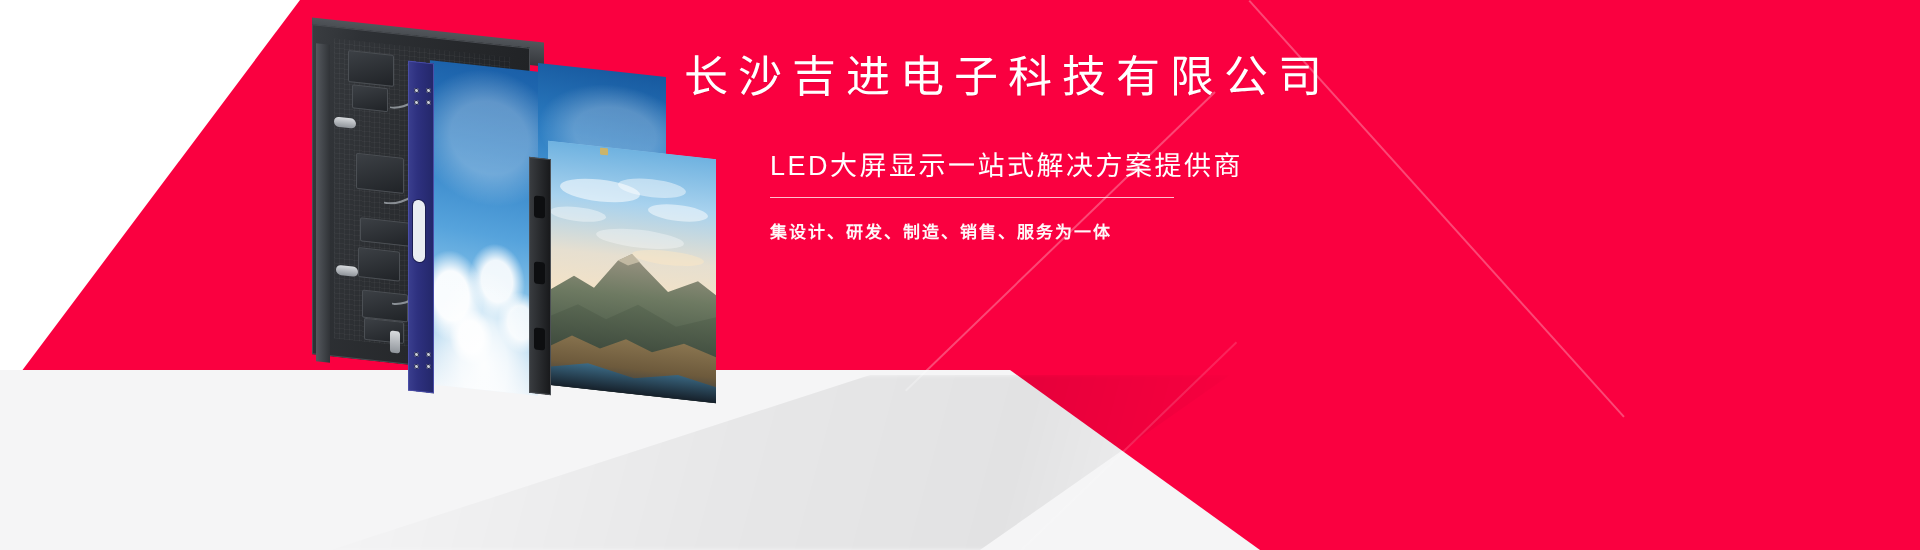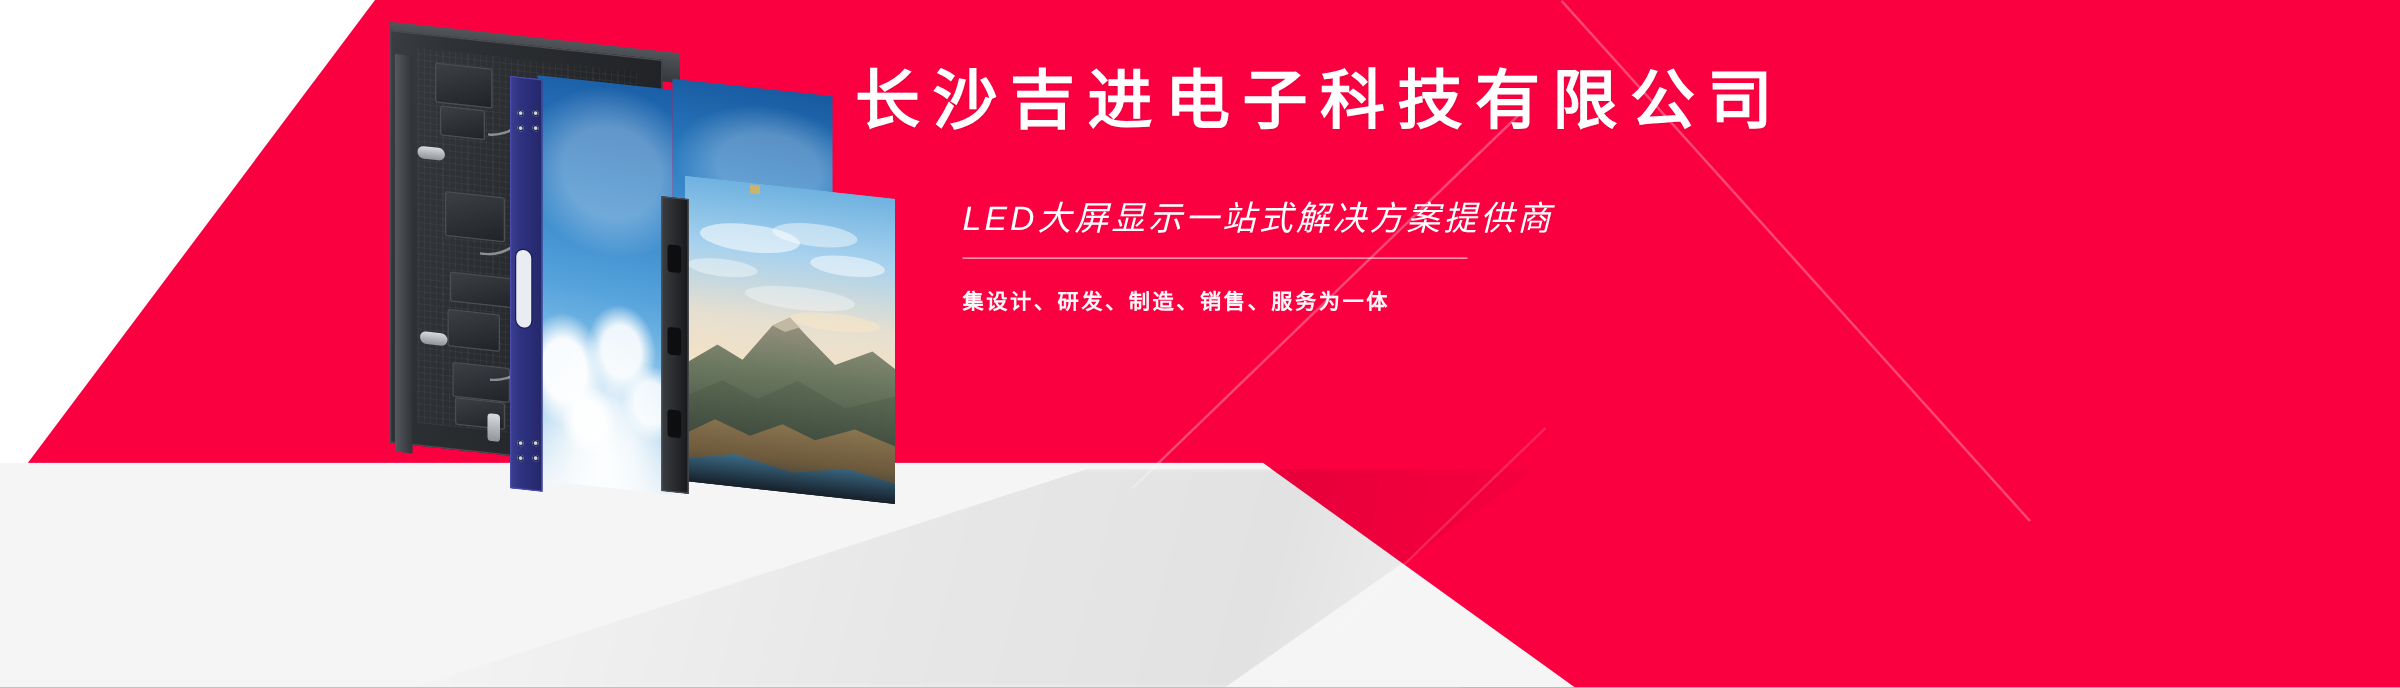--- a/index.html
+++ b/index.html
@@ -150,25 +150,25 @@
   }
   .mtn svg{display:block;width:168px;height:244px;}
   .front-top-clip{
     position:absolute;left:600px;top:148px;width:8px;height:7px;
     background:#cbb46b;transform:skewY(6.2deg);border-radius:1px;
   }
 
   
   .copy{position:absolute;left:684px;top:52px;width:1140px;color:#fff;}
   .title{
-    font-size:52px;font-weight:700;letter-spacing:10px;line-height:1.12;
+    font-size:44px;font-weight:400;letter-spacing:10px;line-height:1.12;
     margin:0 0 12px 0;white-space:nowrap;
     text-shadow:0 1px 2px rgba(0,0,0,.08);
   }
-  .sub-wrap{margin-top:48px;padding-left:86px;font-style:italic;}
+  .sub-wrap{margin-top:48px;padding-left:86px;}
   .subtitle{
     font-size:27px;font-weight:400;letter-spacing:2.5px;line-height:1.3;margin:0;
     white-space:nowrap;
   }
   .rule{
     margin-top:13px;width:404px;height:1px;background:rgba(255,255,255,.75);
   }
   .tagline{
     margin-top:20px;padding-left:86px;
     font-size:17px;font-weight:700;letter-spacing:2px;white-space:nowrap;

